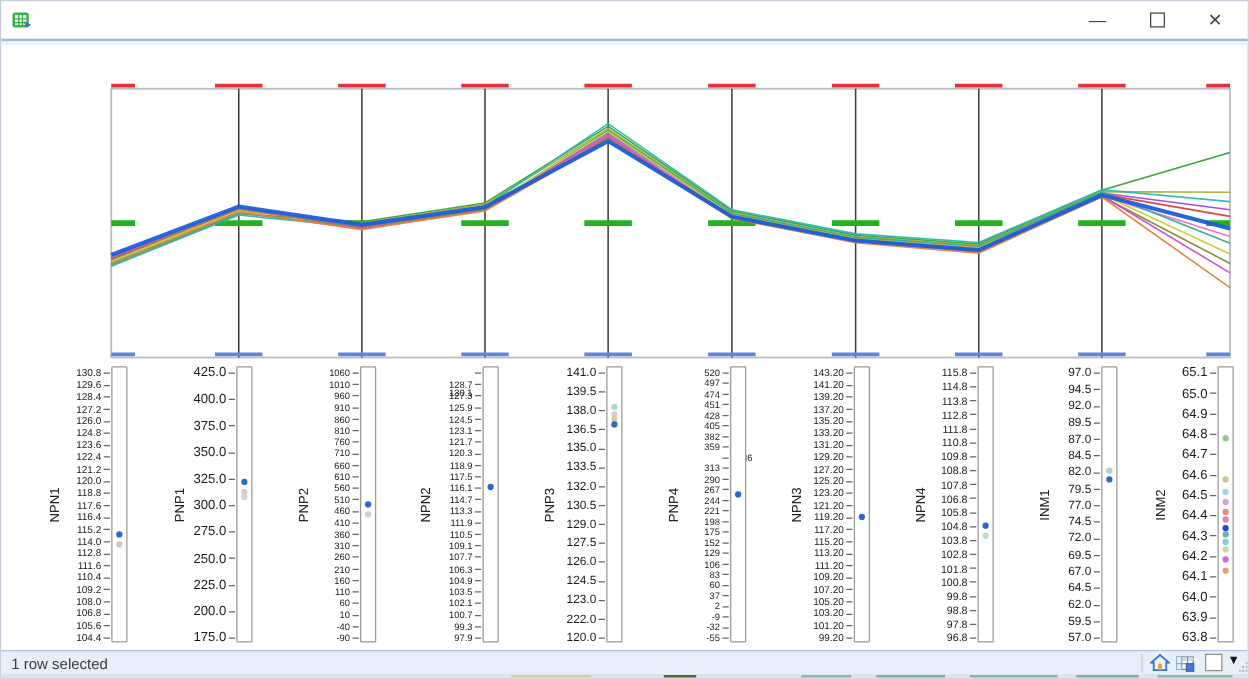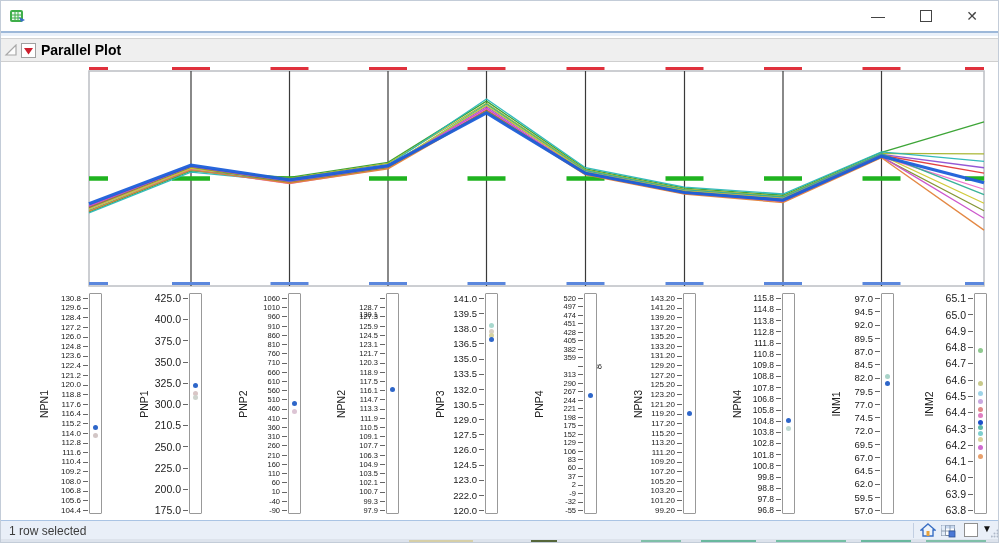--- a/index.html
+++ b/index.html
@@ -63,31 +63,20 @@
       <path d="M3 7h9M3 10h9M6 4v8M9 4v8" stroke="#3fae49" stroke-width="1"></path>
       <path d="M10 9l6 3-4 2z" fill="#3a6fc4"></path>
     </svg>
     <div class="wctl" id="btn-min">—</div>
     <div class="wctl" id="btn-max"><span id="max-glyph"></span></div>
     <div class="wctl" id="btn-close">✕</div>
   </div>
   <div id="title-sep"></div>
   <div id="title-sep2"></div>
 
-  <div id="header-bar">
-    <svg id="disclosure" width="14" height="14" viewBox="0 0 14 14">
-      <polygon points="2,11 12,11 12,1" fill="#fdfdfd" stroke="#a8a8a8" stroke-width="1.2"></polygon>
-    </svg>
-    <div id="menu-btn">
-      <svg width="9" height="7" viewBox="0 0 9 7">
-        <polygon points="0,0 9,0 4.5,6.5" fill="#cc1f2d"></polygon>
-      </svg>
-    </div>
-    <span id="header-title">Parallel Plot</span>
-  </div>
 
   <svg id="plot-svg" width="999" height="543" viewBox="0 0 999 543">
       <rect x="88" y="70" width="895" height="215" fill="#ffffff" stroke="#bcbfc4" stroke-width="1.5"></rect>
       <line x1="190" y1="70" x2="190" y2="285" stroke="#3a3a3a" stroke-width="1.2"></line>
       <line x1="288.5" y1="70" x2="288.5" y2="285" stroke="#3a3a3a" stroke-width="1.2"></line>
       <line x1="387" y1="70" x2="387" y2="285" stroke="#3a3a3a" stroke-width="1.2"></line>
       <line x1="485.5" y1="70" x2="485.5" y2="285" stroke="#3a3a3a" stroke-width="1.2"></line>
       <line x1="584.5" y1="70" x2="584.5" y2="285" stroke="#3a3a3a" stroke-width="1.2"></line>
       <line x1="683.5" y1="70" x2="683.5" y2="285" stroke="#3a3a3a" stroke-width="1.2"></line>
       <line x1="782" y1="70" x2="782" y2="285" stroke="#3a3a3a" stroke-width="1.2"></line>
@@ -193,21 +182,21 @@
       <div class="tick-label" style="left: 132px; width: 48px; top: 312.425px; font-size: 10.5px;">400.0</div>
       <div class="tick-mark" style="left: 182px; width: 5px; top: 318.2px;"></div>
       <div class="tick-label" style="left: 132px; width: 48px; top: 333.625px; font-size: 10.5px;">375.0</div>
       <div class="tick-mark" style="left: 182px; width: 5px; top: 339.4px;"></div>
       <div class="tick-label" style="left: 132px; width: 48px; top: 354.825px; font-size: 10.5px;">350.0</div>
       <div class="tick-mark" style="left: 182px; width: 5px; top: 360.6px;"></div>
       <div class="tick-label" style="left: 132px; width: 48px; top: 376.025px; font-size: 10.5px;">325.0</div>
       <div class="tick-mark" style="left: 182px; width: 5px; top: 381.8px;"></div>
       <div class="tick-label" style="left: 132px; width: 48px; top: 397.225px; font-size: 10.5px;">300.0</div>
       <div class="tick-mark" style="left: 182px; width: 5px; top: 403px;"></div>
-      <div class="tick-label" style="left: 132px; width: 48px; top: 418.425px; font-size: 10.5px;">210.5</div>
+      <div class="tick-label" style="left: 132px; width: 48px; top: 418.425px; font-size: 10.5px;">275.0</div>
       <div class="tick-mark" style="left: 182px; width: 5px; top: 424.2px;"></div>
       <div class="tick-label" style="left: 132px; width: 48px; top: 439.625px; font-size: 10.5px;">250.0</div>
       <div class="tick-mark" style="left: 182px; width: 5px; top: 445.4px;"></div>
       <div class="tick-label" style="left: 132px; width: 48px; top: 460.825px; font-size: 10.5px;">225.0</div>
       <div class="tick-mark" style="left: 182px; width: 5px; top: 466.6px;"></div>
       <div class="tick-label" style="left: 132px; width: 48px; top: 482.025px; font-size: 10.5px;">200.0</div>
       <div class="tick-mark" style="left: 182px; width: 5px; top: 487.8px;"></div>
       <div class="tick-label" style="left: 132px; width: 48px; top: 503.225px; font-size: 10.5px;">175.0</div>
       <div class="tick-mark" style="left: 182px; width: 5px; top: 509px;"></div>
       <div class="slider-rect" style="left: 188px; top: 292px; width: 13px; height: 221px;"></div>

